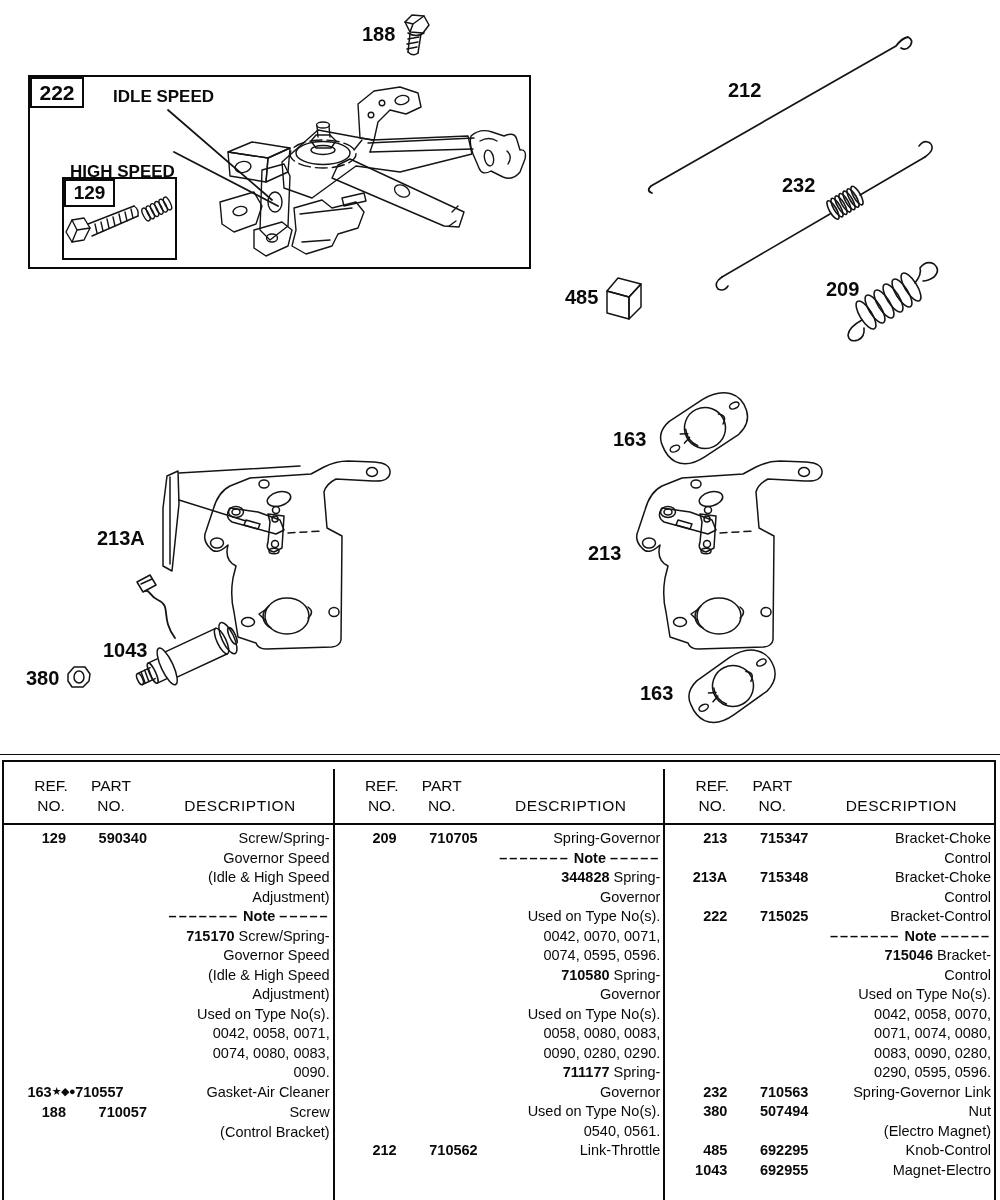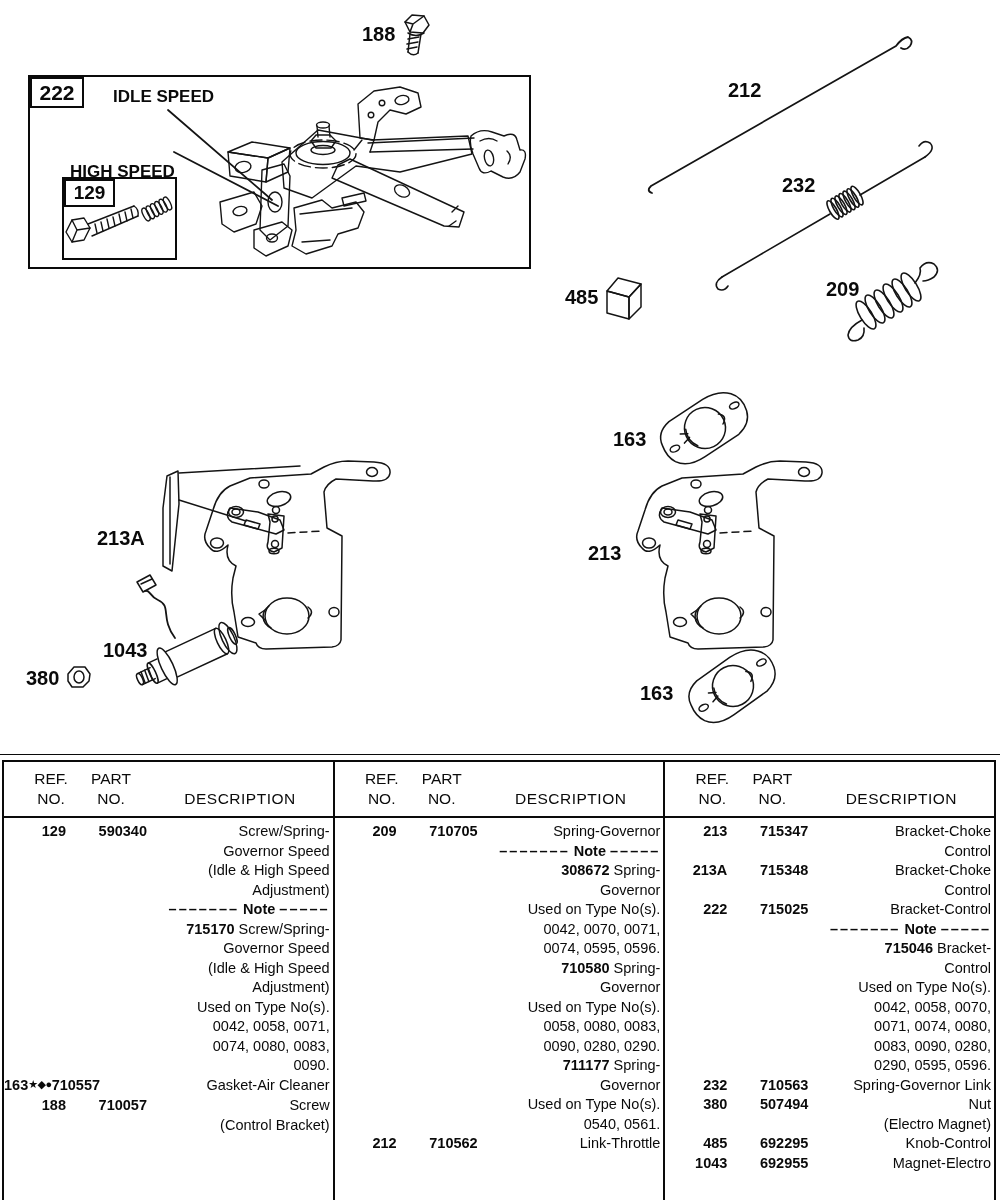--- a/index.html
+++ b/index.html
@@ -9,33 +9,33 @@
   svg{position:absolute;left:0;top:0;}
   .lbl{position:absolute;font-weight:bold;white-space:nowrap;line-height:1;}
   .frame{position:absolute;border:2.5px solid #0a0a0a;}
   .tag{position:absolute;border:2.5px solid #0a0a0a;display:flex;align-items:center;justify-content:center;
        font-weight:bold;background:#fff;}
   
   .topline{position:absolute;left:0;top:754px;width:1000px;height:1px;background:#0a0a0a;}
   .ptable{position:absolute;left:2px;top:760px;width:994px;height:440px;
           border:2.5px solid #0a0a0a;border-bottom:none;display:flex;box-sizing:border-box;
           font-size:14.5px;line-height:19.5px;}
-  .pcol{flex:1 1 0;border-right:2.5px solid #0a0a0a;box-sizing:border-box;overflow:hidden;}
+  .pcol{flex:1 1 0;border-right:2.5px solid #0a0a0a;box-sizing:border-box;overflow:hidden;margin-top:7px;}
   .pcol:last-child{border-right:none;}
   .phead{height:54px;border-bottom:2.5px solid #0a0a0a;position:relative;font-size:15.5px;line-height:20px;}
   .h{position:absolute;text-align:center;}
   .h-ref{left:10px;top:7px;width:74px;}
   .h-part{left:70px;top:7px;width:74px;}
   .h-desc{left:148px;top:27px;width:176px;letter-spacing:.5px;}
   .rows{padding:4px 3px 0 0;}
   .prow{display:flex;align-items:flex-start;}
   .cell{box-sizing:border-box;text-align:right;}
   .ref{width:62px;flex:none;text-align:right;font-weight:bold;}
   .part{width:81px;flex:none;text-align:right;font-weight:bold;}
-  .merged{width:143px;flex:none;text-align:left;font-weight:bold;white-space:nowrap;}
+  .merged{width:143px;flex:none;text-align:center;font-weight:bold;white-space:nowrap;}
   .syms{font-size:11px;letter-spacing:-.5px;position:relative;top:-1.5px;}
   .desc{flex:1;padding-left:9px;}
   .pb,.nw{font-weight:bold;}
   .dash{font-weight:bold;letter-spacing:2px;}
 </style>
 </head>
 <body>
 
 <div id="stage">
 
@@ -292,21 +292,21 @@
         </div>
         <div class="h h-desc">DESCRIPTION</div>
       </div>
       <div class="rows">
           <div class="prow">
             <div class="cell ref">209</div>
             <div class="cell part">710705</div>
             <div class="cell desc">
               <div class="line">Spring-Governor</div>
               <div class="line note"><span class="dash">–––––––</span><span class="nw"> Note </span><span class="dash">–––––</span></div>
-              <div class="line"><span class="pb">308672</span> Spring-</div>
+              <div class="line"><span class="pb">344828</span> Spring-</div>
               <div class="line">Governor</div>
               <div class="line">Used on Type No(s).</div>
               <div class="line">0042, 0070, 0071,</div>
               <div class="line">0074, 0595, 0596.</div>
               <div class="line"><span class="pb">710580</span> Spring-</div>
               <div class="line">Governor</div>
               <div class="line">Used on Type No(s).</div>
               <div class="line">0058, 0080, 0083,</div>
               <div class="line">0090, 0280, 0290.</div>
               <div class="line"><span class="pb">711177</span> Spring-</div>

